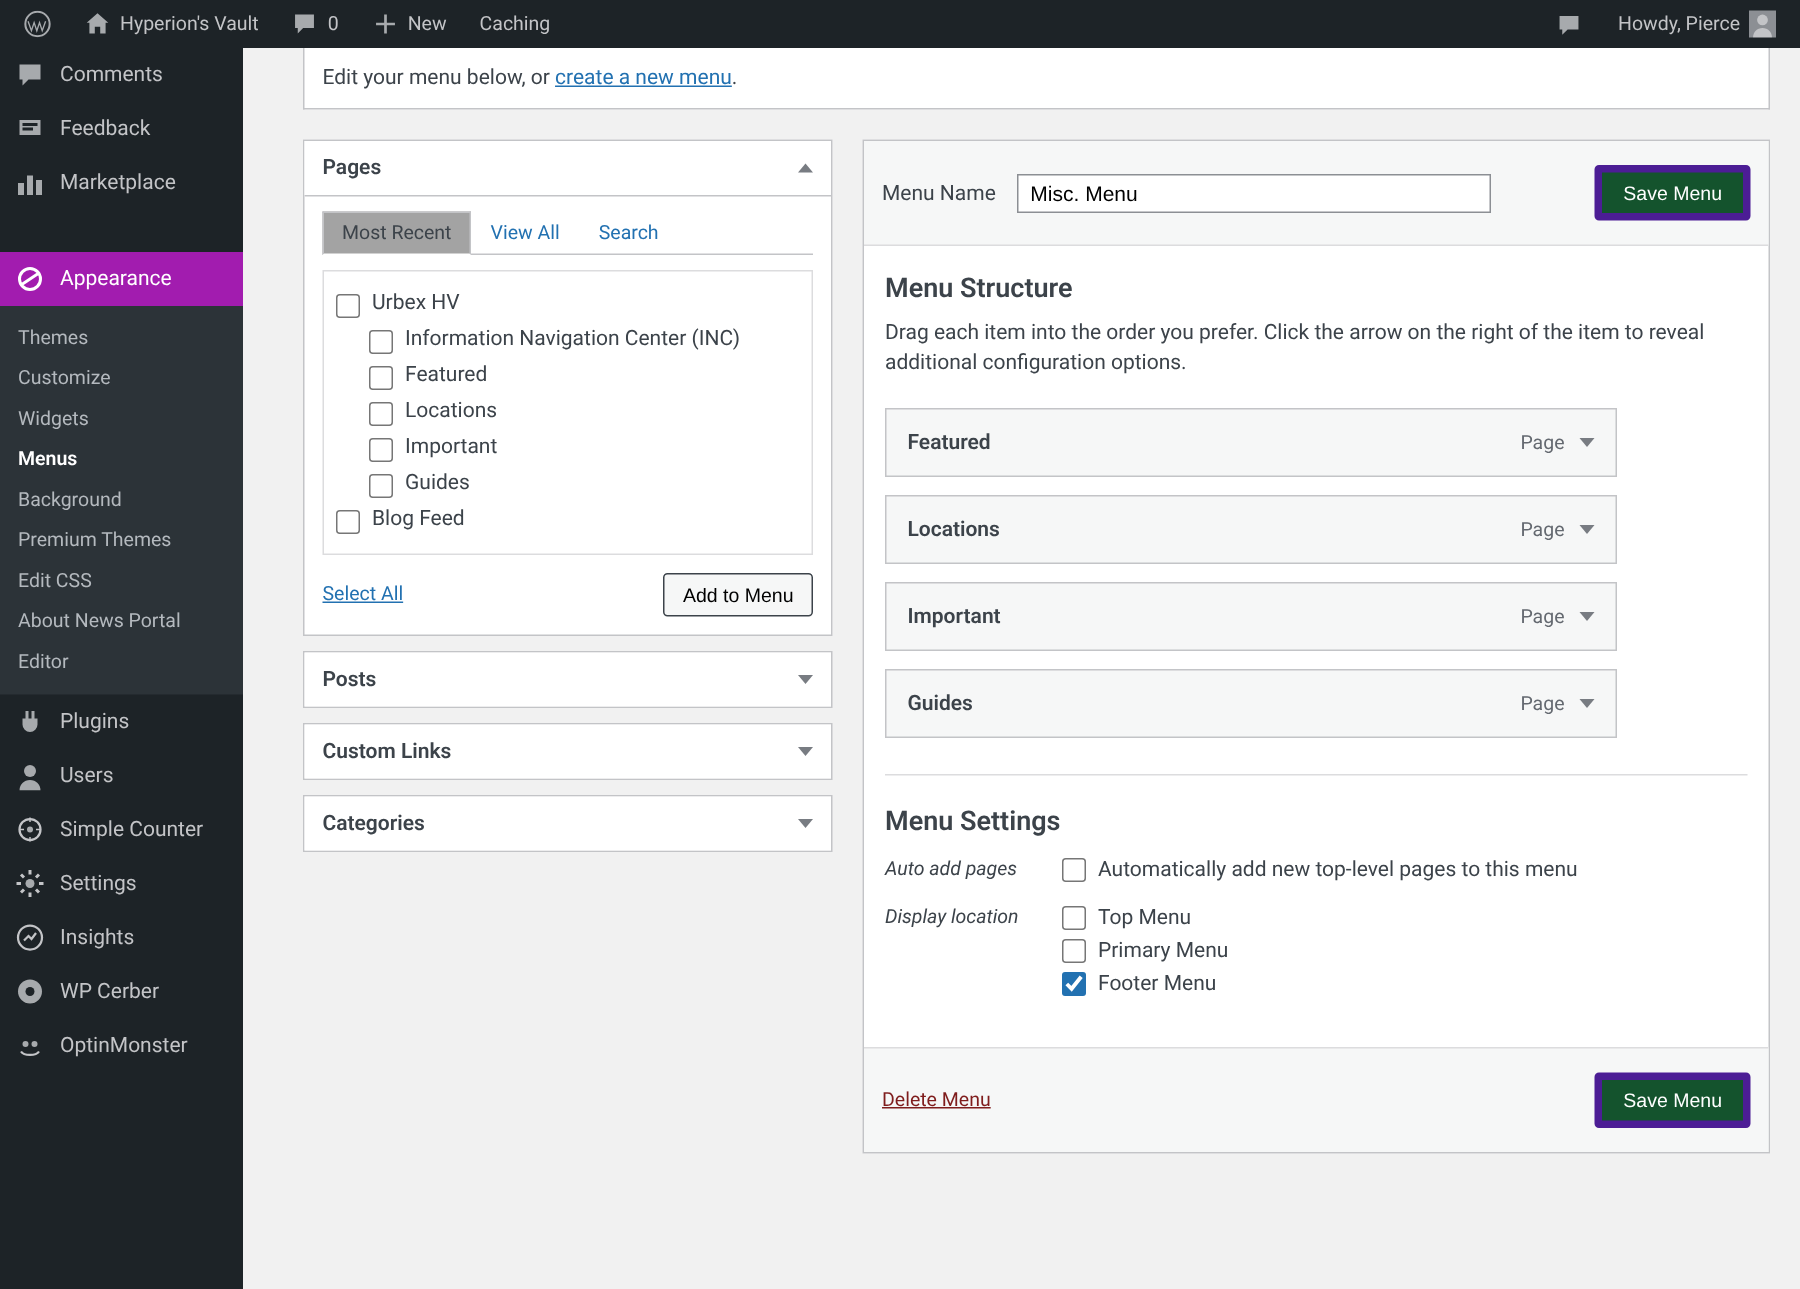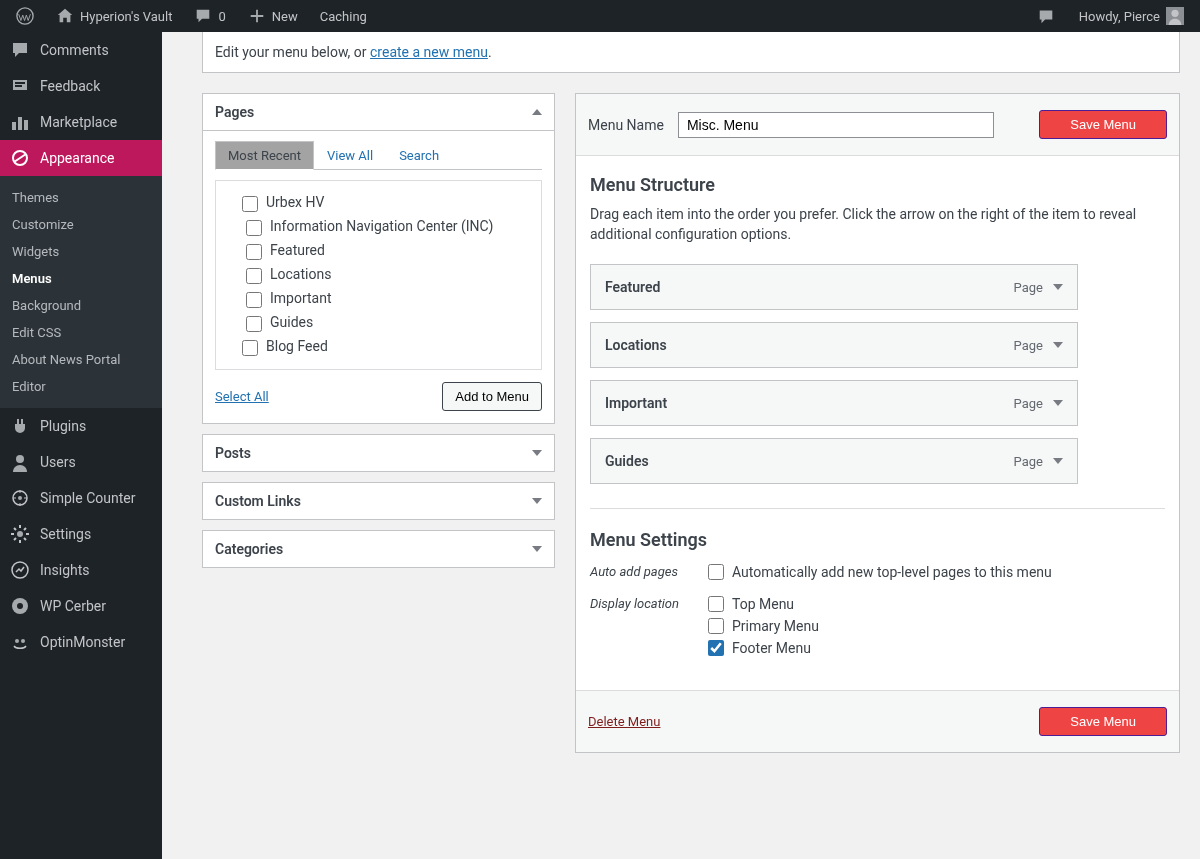--- a/index.html
+++ b/index.html
@@ -14,21 +14,21 @@
 .adminbar svg { width: 18px; height: 18px; fill: #a7aaad; }
 .avatar-sq { width: 18px; height: 18px; background: #8c8f94; display: inline-block; }
 .avatar-sq svg { width: 18px; height: 18px; fill: #c3c4c7; }
 
 
 .sidebar { position: fixed; top: 32px; left: 0; bottom: 0; width: 162px; background: #1d2327; color: #c3c4c7; overflow-y: auto; font-size: 14px; }
 .menu { list-style: none; }
 .menu > li { position: relative; }
 .menu > li > a { display: flex; align-items: center; gap: 10px; padding: 8px 10px; color: #c3c4c7; text-decoration: none; cursor: pointer; min-height: 34px; }
 .menu > li > a svg { width: 20px; height: 20px; fill: #a7aaad; }
-.menu > li.current > a { background: #be185d; color: #fff; }
+.menu > li.current > a { background: #a21caf; color: #fff; margin-top: 28px; }
 .menu > li.current > a svg { fill: #fff; }
 .menu > li.current::after { content: ""; position: absolute; right: -7px; top: 50%; transform: translateY(-50%); border: 7px solid transparent; border-right-color: #f1f1f1; }
 .submenu { list-style: none; background: #2c3338; padding: 8px 0; }
 .submenu li a { display: block; padding: 6px 12px; color: #b4b9be; text-decoration: none; font-size: 13px; cursor: pointer; }
 .submenu li.active a { color: #fff; font-weight: 600; }
 
 
 .content { margin-left: 182px; padding-top: 32px; }
 .notice { background: #fff; border: 1px solid #c3c4c7; margin: 0 20px 20px 20px; padding: 12px; font-size: 14px; border-top: none; }
 
@@ -43,35 +43,35 @@
 .tri { width: 0; height: 0; border-left: 5px solid transparent; border-right: 5px solid transparent; }
 .tri.up { border-bottom: 6px solid #787c82; }
 .tri.down { border-top: 6px solid #787c82; }
 
 .tabs { display: flex; border: 1px solid #c3c4c7; border-top: none; border-left: none; border-right: none; margin: 0 0 10px 0; }
 .tabs span { padding: 6px 12px; border: 1px solid transparent; cursor: pointer; font-size: 13px; margin-bottom: -1px; }
 .tabs span.active { border: 1px solid #c3c4c7; border-bottom-color: #fff; background: #a3a3a3; color: #3c434a; font-weight: 400; }
 .tabs span:not(.active) { color: #2271b1; }
 
 .checklist { border: 1px solid #dcdcde; padding: 10px 8px; max-height: 240px; overflow: auto; }
-.checklist label { display: flex; align-items: flex-start; gap: 8px; padding: 3px 0; font-size: 14px; margin-left: 18px; }
+.checklist label { display: flex; align-items: flex-start; gap: 8px; padding: 3px 0; font-size: 14px; }
 .checklist input { margin-top: 2px; width:16px; height:16px; }
 .checklist .indent { margin-left: 22px; }
 
 .mb-foot { display: flex; justify-content: space-between; align-items: center; margin-top: 12px; }
 .mb-foot a { font-size: 13px; }
 .btn { background: #f6f7f7; border: 1px solid #3c434a; border-radius: 3px; padding: 6px 12px; cursor: pointer; font-size: 13px; }
 
 
 .menu-edit { background: #fff; border: 1px solid #c3c4c7; }
 .menu-header, .menu-footer { background: #f6f7f7; border-bottom: 1px solid #dcdcde; padding: 16px 12px; display: flex; align-items: center; }
 .menu-footer { border-bottom: none; border-top: 1px solid #dcdcde; justify-content: space-between; }
 .menu-header label { margin-right: 14px; font-size: 14px; }
 .menu-header input[type=text] { width: 316px; padding: 4px 8px; border: 1px solid #8c8f94; font-size: 14px; }
-.btn-primary { background: #ef4444; color: #fff; border: 1px solid #4c1d95; border-radius: 3px; padding: 6px 30px; cursor: pointer; font-size: 13px; margin-left: auto; }
+.btn-primary { background: #14532d; color: #fff; border: 5px solid #4c1d95; border-radius: 3px; padding: 6px 14px; cursor: pointer; font-size: 13px; margin-left: auto; }
 
 .menu-body { padding: 18px 14px; }
 .menu-body h3 { font-size: 18px; font-weight: 600; margin-bottom: 10px; }
 .menu-body p { font-size: 14px; color: #3c434a; margin-bottom: 20px; line-height:1.4; }
 
 .mi { background: #f6f7f7; border: 1px solid #c3c4c7; margin-bottom: 12px; max-width: 488px; }
 .mi-bar { display: flex; align-items: center; padding: 14px 14px; cursor: pointer; }
 .mi-title { font-weight: 600; font-size: 14px; }
 .mi-type { margin-left: auto; color: #646970; font-size: 13px; margin-right: 10px; }
 
@@ -176,20 +176,23 @@
           <a>Customize</a>
         </li>
         <li>
           <a>Widgets</a>
         </li>
         <li class="active">
           <a>Menus</a>
         </li>
         <li>
           <a>Background</a>
+        </li>
+        <li>
+          <a>Premium Themes</a>
         </li>
         <li>
           <a>Edit CSS</a>
         </li>
         <li>
           <a>About News Portal</a>
         </li>
         <li>
           <a>Editor</a>
         </li>

